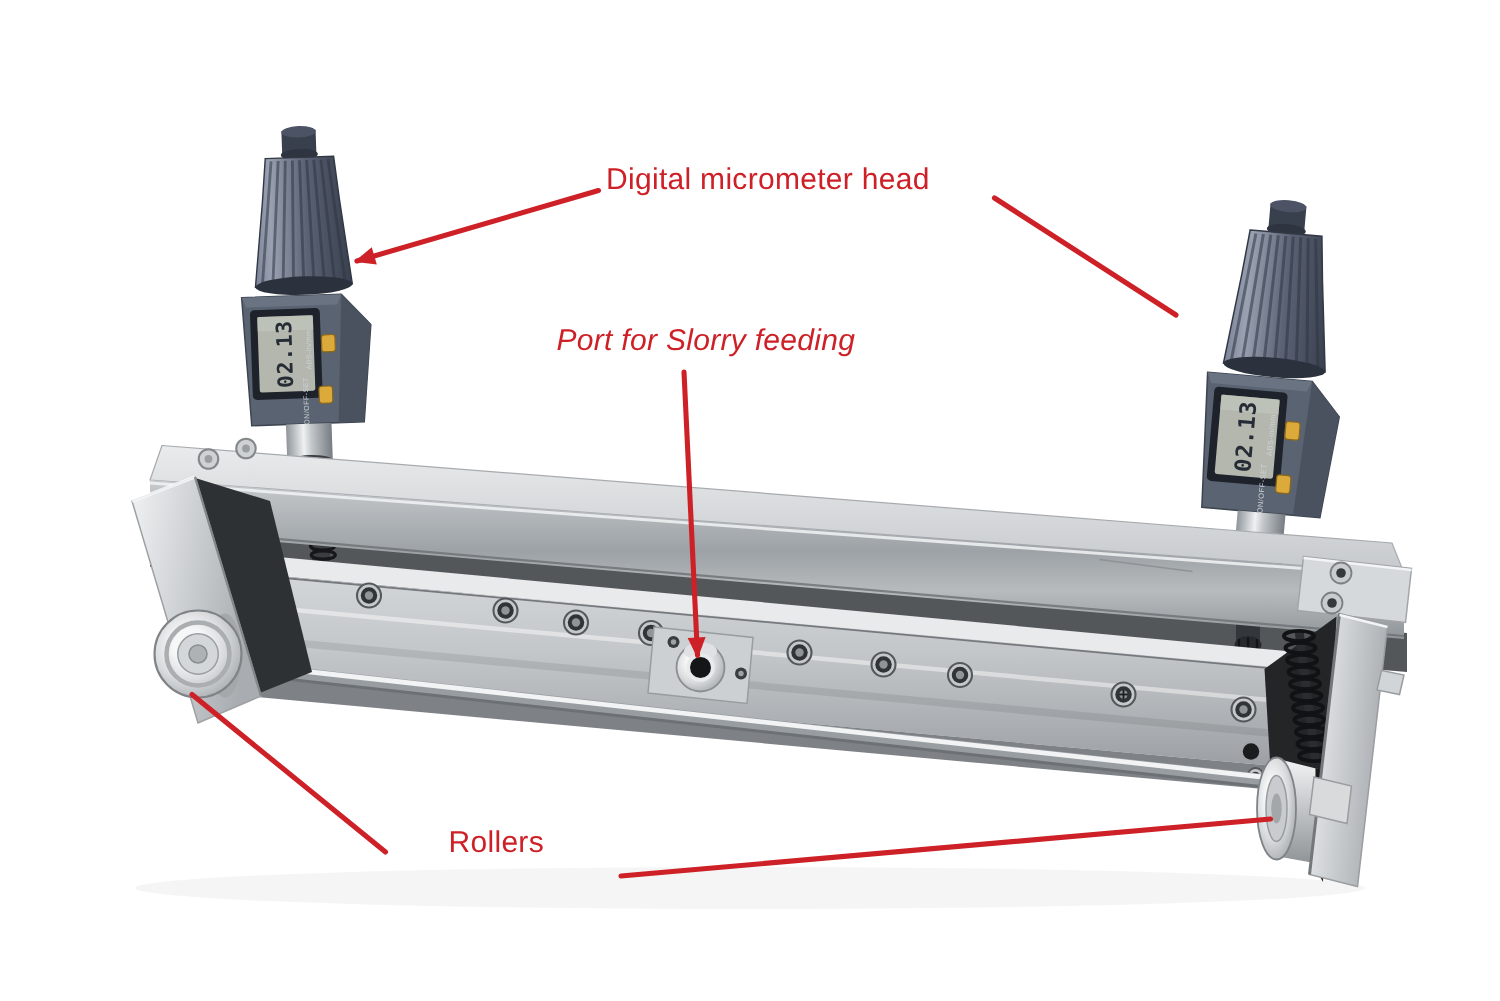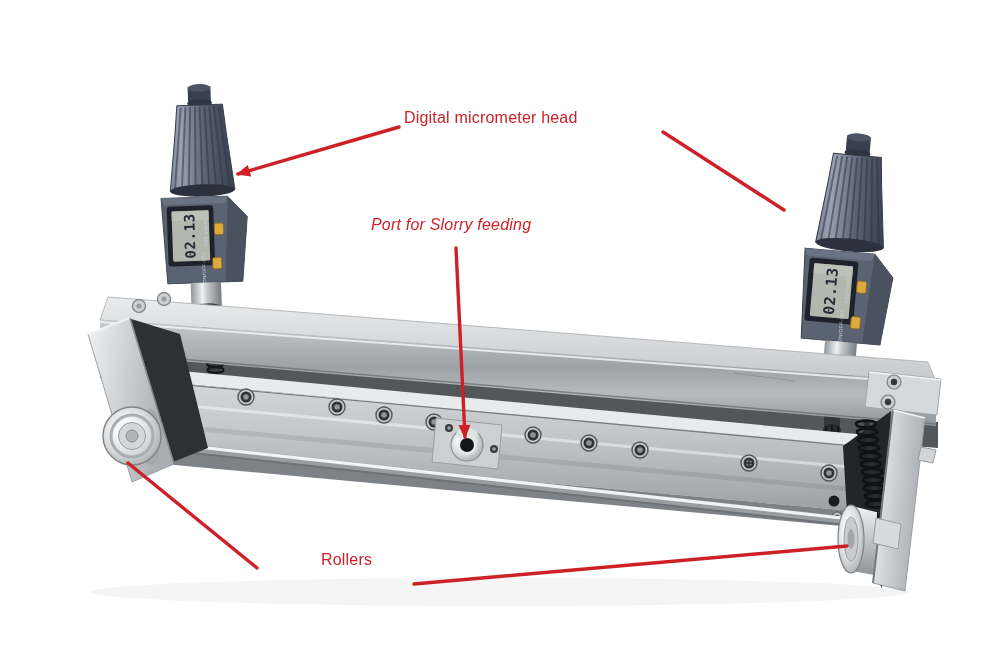--- a/index.html
+++ b/index.html
@@ -2,26 +2,26 @@
 <html><head>
 <meta charset="utf-8">
 <style>
   html,body{margin:0;padding:0;background:#ffffff;}
   .stage{
     position:relative;width:1000px;height:667px;background:#ffffff;overflow:hidden;
     font-family:"Liberation Sans", sans-serif;
   }
   .device-svg{position:absolute;left:0;top:0;width:1000px;height:667px;}
   .anno-label{
-    position:absolute;color:#cd2127;font-size:16px;line-height:1.15;
+    position:absolute;color:#cd2127;font-size:20px;line-height:1.15;
     font-weight:400;white-space:nowrap;letter-spacing:0.2px;
   }
   #label-micrometer{left:404px;top:109px;}
   #label-port{left:371px;top:216px;font-style:italic;}
-  #label-rollers{left:299px;top:551px;margin-left:22px;}
+  #label-rollers{left:299px;top:551px;}
   .lcd-digits{
     font-family:"DejaVu Sans Mono", monospace;font-size:15px;font-weight:bold;
     fill:#262c36;letter-spacing:0.5px;
   }
   .side-label{
     font-family:"Liberation Sans", sans-serif;font-size:5px;fill:#ccd1d8;letter-spacing:0.3px;
   }
 </style>
 </head>
 <body>

